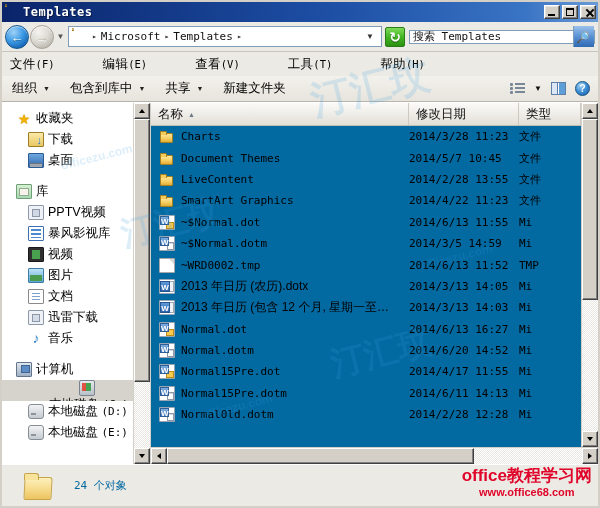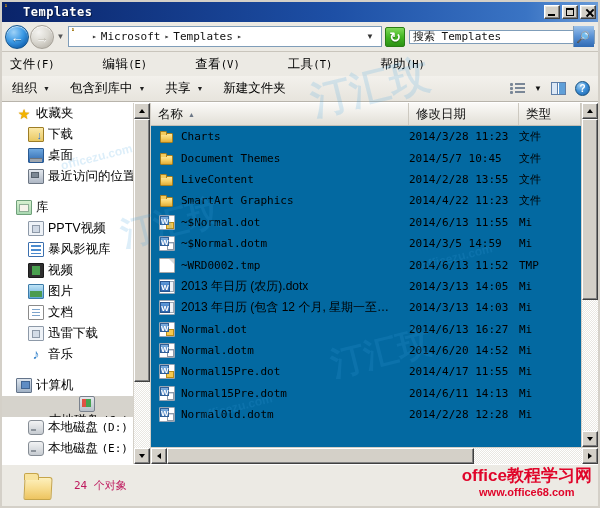--- a/index.html
+++ b/index.html
@@ -188,21 +188,21 @@
   .body{
     flex:1 1 auto;display:flex;min-height:0;
     background:#fff;border-top:1px solid #fff;
   }
 
   
   .navpane{
     width:148px;flex:0 0 148px;background:#fff;position:relative;overflow:hidden;
     border-right:1px solid #d4d0c8;
   }
-  .navlist{}
+  .navlist{padding-top:5px;}
   .nav-row{
     height:21px;display:flex;align-items:center;padding-left:14px;
     white-space:nowrap;font-size:12.5px;color:#000;box-sizing:border-box;
   }
   .nav-row.child{padding-left:26px;}
   .nav-row.selected{background:#d6d3cc;flex-direction:column;}
   .nav-gap{height:10px;}
   .nav-ico{width:16px;height:15px;flex:0 0 16px;margin-right:4px;position:relative;}
   .nav-label{overflow:hidden;text-overflow:clip;}
   .nav-label .drv{font-family:"DejaVu Sans Mono","Liberation Mono",monospace;font-size:11px;}
@@ -393,21 +393,21 @@
   .status-folder:before{
     content:"";position:absolute;left:2px;bottom:1px;width:28px;height:23px;
     background:linear-gradient(180deg,#fdf0bd 0%,#f7dc8e 50%,#edc460 100%);
     border:1px solid #c6a54a;box-sizing:border-box;border-radius:1px 3px 2px 2px;
     transform:skewX(-3deg);
   }
   .status-folder:after{
     content:"";position:absolute;left:2px;top:2px;width:15px;height:7px;
     background:#f8e39d;border:1px solid #c6a54a;border-bottom:none;box-sizing:border-box;border-radius:2px 3px 0 0;
   }
-  .status-text{font-size:12px;color:#be185d;}
+  .status-text{font-size:12px;color:#0369a1;}
   .status-text .num{font-family:"DejaVu Sans Mono","Liberation Mono",monospace;font-size:11px;}
   .wm{
     position:absolute;right:6px;top:2px;text-align:center;line-height:1.05;
     pointer-events:none;
   }
   .wm .wm1{color:#e0052a;font-size:17px;font-weight:bold;letter-spacing:0;}
   .wm .wm2{color:#e0052a;font-size:11px;font-weight:bold;margin-top:2px;}
 
   
   .bigwm{
@@ -534,24 +534,20 @@
           <span class="nav-label">收藏夹</span>
         </div>
         <div class="nav-row child">
           <span class="nav-ico ico-download"></span>
           <span class="nav-label">下载</span>
         </div>
         <div class="nav-row child">
           <span class="nav-ico ico-desktop"></span>
           <span class="nav-label">桌面</span>
         </div>
-        <div class="nav-row child">
-          <span class="nav-ico ico-recent"></span>
-          <span class="nav-label">最近访问的位置</span>
-        </div>
 
         <div class="nav-gap"></div>
 
         <div class="nav-row">
           <span class="nav-ico ico-library"></span>
           <span class="nav-label">库</span>
         </div>
         <div class="nav-row child">
           <span class="nav-ico ico-pptv"></span>
           <span class="nav-label">PPTV视频</span>

